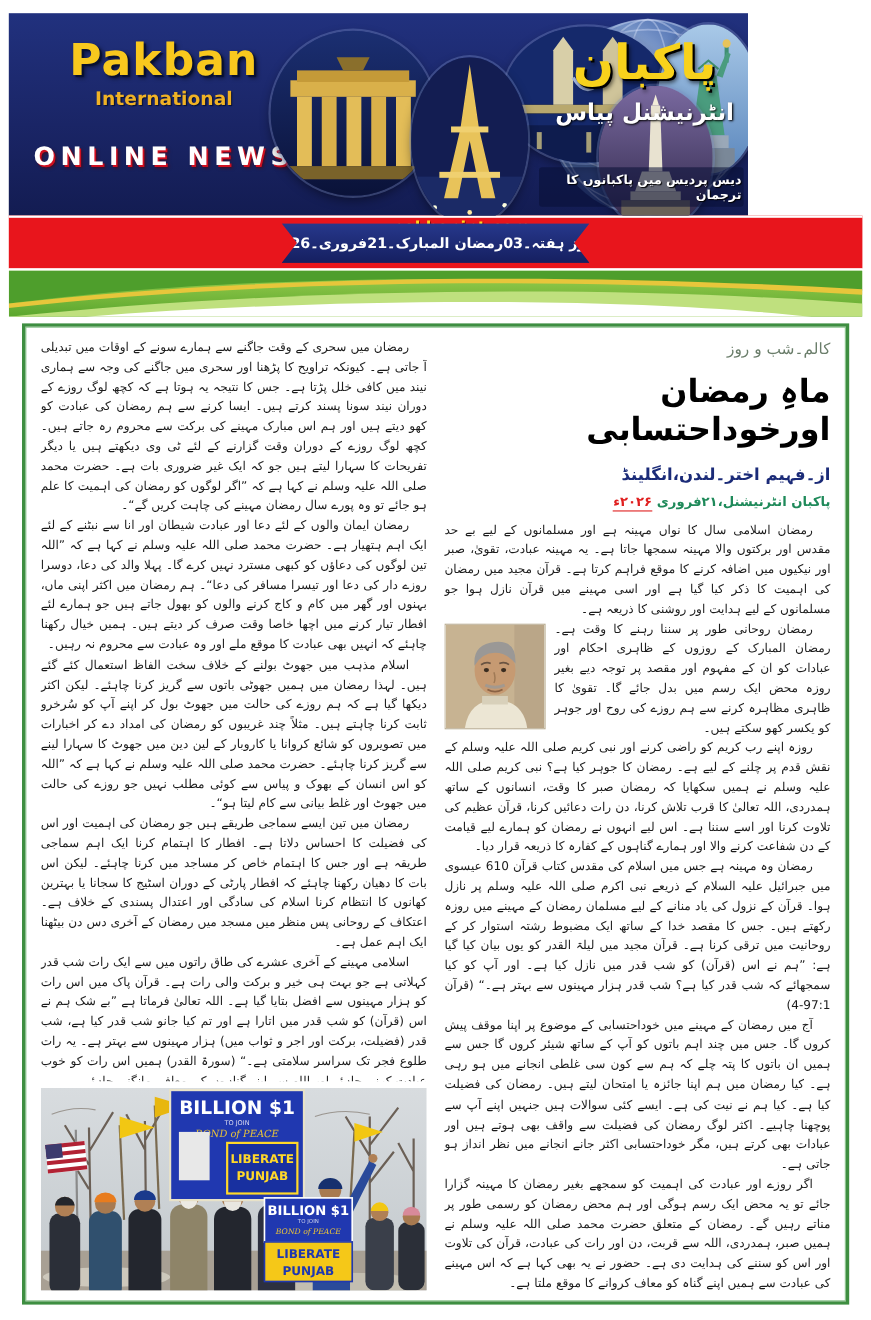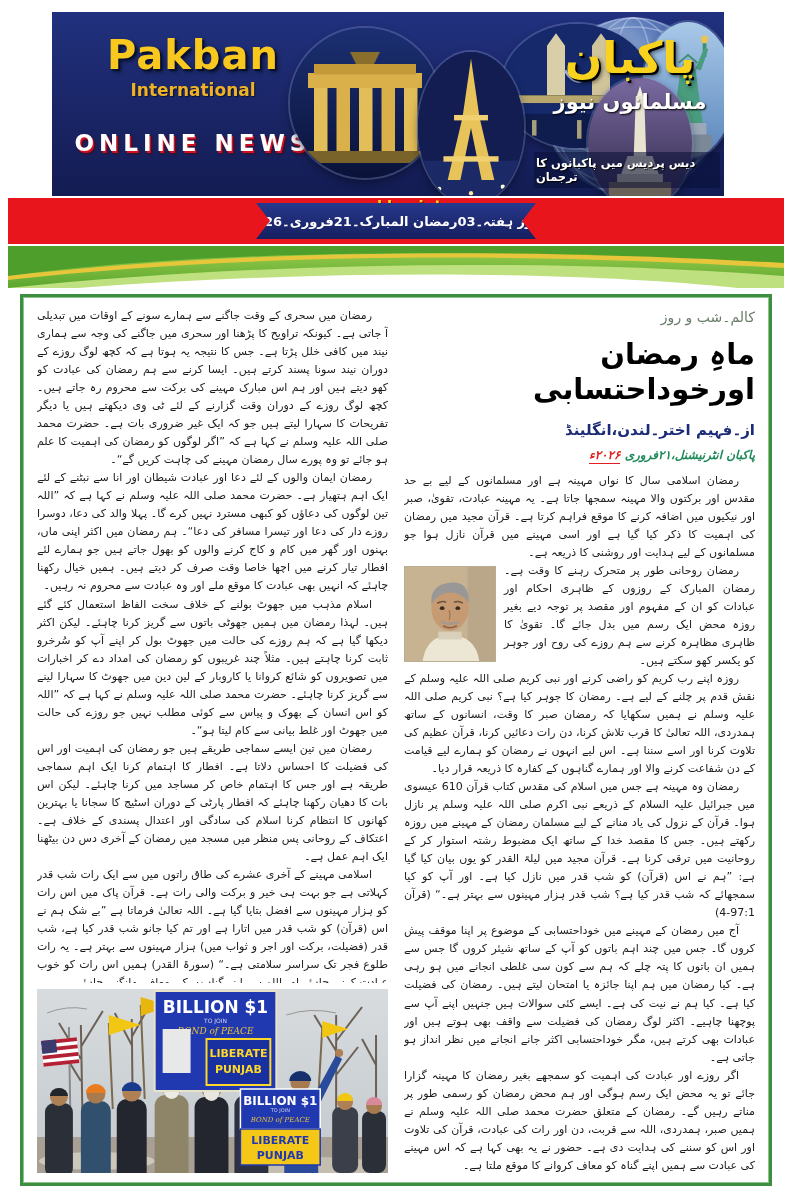--- a/index.html
+++ b/index.html
@@ -1,21 +1,21 @@
 <!DOCTYPE html>
 <html lang="ur"><head>
 <meta charset="utf-8">
 <style>
   html,body{margin:0;padding:0;background:#ffffff;}
   .page{position:relative;width:792px;height:1200px;background:#fff;overflow:hidden;
         font-family:"DejaVu Sans",sans-serif;}
 
   
   .masthead{position:absolute;left:8px;top:12px;width:672px;height:184px;
-    background:linear-gradient(180deg,#21317e 0%,#1a2566 55%,#131c52 100%);overflow:hidden;margin-left:44px;}
+    background:linear-gradient(180deg,#21317e 0%,#1a2566 55%,#131c52 100%);overflow:hidden;}
   .logo{position:absolute;left:18px;top:20px;width:246px;text-align:center;}
   .logo-title{font-size:40px;font-weight:800;color:#f8c81e;letter-spacing:1px;
     text-shadow:2px 2px 1px #081030,3px 3px 4px rgba(0,0,0,.5);}
   .logo-sub{margin-top:2px;font-size:17px;font-weight:700;color:#f0b225;
     text-shadow:1px 1px 1px #081030;}
   .logo-badge{margin-top:30px;font-size:23px;font-weight:800;color:#ffffff;letter-spacing:5px;
     text-shadow:1.5px 1.5px 0 #cf1020,2.5px 2.5px 3px rgba(90,0,0,.7);}
   .oval{position:absolute;border-radius:50%;overflow:hidden;
     box-shadow:0 0 0 2px rgba(130,150,210,.35),0 4px 10px rgba(0,0,0,.45);}
   .oval svg{display:block;width:100%;height:100%;}
@@ -24,21 +24,21 @@
   .ov-bridge{left:450px;top:12px;width:150px;height:124px;z-index:3;}
   .ov-minar{left:536px;top:66px;width:104px;height:130px;z-index:6;}
   .ov-liberty{left:590px;top:10px;width:92px;height:136px;z-index:4;}
   .globe{position:absolute;right:0px;top:4px;width:182px;height:178px;z-index:1;}
   .m-urdu{position:absolute;right:6px;top:22px;width:176px;text-align:center;z-index:7;direction:rtl;}
   .m-urdu-title{font-size:44px;font-weight:800;color:#f8d21c;
     text-shadow:2px 2px 0 #000,3px 3px 4px rgba(0,0,0,.6);line-height:1.1;}
   .m-urdu-sub{margin-top:8px;font-size:21px;font-weight:800;color:#ffffff;
     text-shadow:1px 1px 2px #000;}
   .m-tagline{position:absolute;right:4px;bottom:8px;width:182px;z-index:7;direction:rtl;
-    font-size:11.5px;font-weight:700;color:#ffffff;text-align:left;
+    font-size:11.5px;font-weight:700;color:#ffffff;text-align:right;
     background:rgba(8,14,52,.55);padding:4px 2px;border-radius:3px;text-shadow:1px 1px 1px #000;}
 
   
   .infobar{position:absolute;left:8px;top:196px;width:776px;height:46px;background:#e8151c;
     border-top:2px solid #fff;display:flex;align-items:center;justify-content:space-between;flex-direction:column;}
   .bar-link{font-size:15px;font-weight:800;color:#ffd91c;text-shadow:1px 1px 0 rgba(110,0,0,.8);
     padding:0 26px;text-decoration:none;}
   .ribbon{position:absolute;left:50%;top:5px;transform:translateX(-50%);width:280px;height:36px;
     background:linear-gradient(180deg,#27388c,#151f60);
     clip-path:polygon(0 0,100% 0,95% 50%,100% 100%,0 100%,5% 50%);
@@ -52,21 +52,21 @@
   
   .frame{position:absolute;left:20px;top:294px;width:752px;height:892px;box-sizing:border-box;
     background:#fff;border:3px solid #3e8e41;box-shadow:0 0 0 1px #8cc48e inset;}
   .columns{display:flex;direction:rtl;gap:16px;height:100%;box-sizing:border-box;padding:10px 14px;}
   .col{flex:1;min-width:0;position:relative;overflow:hidden;direction:rtl;}
   .col p{margin:0;text-align:justify;font-size:11px;line-height:1.64;color:#1c1c1c;text-indent:16px;}
   .art-head{text-align:right;margin-bottom:8px;}
   .kicker{font-size:14px;color:#6a7d6a;margin:2px 0 12px;}
   .title{font-size:29px;font-weight:800;color:#000000;margin:0 0 14px;line-height:1.2;}
   .byline{font-size:15px;font-weight:700;color:#1b2b78;margin:0 0 9px;}
-  .dateline{font-size:12px;margin:0 0 10px;color:#1f8a5a;font-weight:700;font-style:italic;}
+  .dateline{font-size:12px;margin:0 0 10px;color:#1f8a5a;font-weight:700;}
   .dateline .yr{color:#e02020;border-bottom:1.5px solid #e02020;padding-bottom:1px;}
   .author{float:left;width:92px;height:96px;margin:4px 8px 4px 0;border:1px solid #b9ad92;
     box-sizing:border-box;overflow:hidden;}
   .author svg{display:block;width:100%;height:100%;}
   .text-zone{height:676px;overflow:hidden;}
   .protest{height:188px;margin-top:6px;overflow:hidden;}
   .protest svg{display:block;width:100%;height:100%;}
 </style>
 </head>
 <body>
@@ -179,21 +179,21 @@
           <ellipse cx="50" cy="50" rx="49" ry="12"></ellipse>
             <ellipse cx="50" cy="50" rx="49" ry="28"></ellipse>
           <ellipse cx="50" cy="50" rx="49" ry="44"></ellipse>
         </g>
         <path d="M30,60 q8,-10 20,-6 q14,4 12,16 q-2,10 -14,10 q-16,-2 -18,-20 z" fill="rgba(18,38,88,.55)"></path>
         <path d="M60,20 q12,2 16,12 q-10,4 -18,-2 z" fill="rgba(18,38,88,.5)"></path>
       </svg>
     </div>
     <div class="m-urdu">
       <div class="m-urdu-title">پاکبان</div>
-      <div class="m-urdu-sub">مسلمانوں نیوز</div>
+      <div class="m-urdu-sub">انٹرنیشنل پیاس</div>
     </div>
     <div class="m-tagline">دیس پردیس میں پاکبانوں کا ترجمان</div>
   </div>
 
   <div class="infobar">
     <a class="bar-link" href="#">www.pakbanint.com</a>
     <div class="ribbon">
       <span class="ribbon-text">بروز ہفتہ۔03رمضان المبارک۔21فروری۔2026</span>
     </div>
   </div>
@@ -237,21 +237,21 @@
             <ellipse cx="46" cy="42" rx="19" ry="23" fill="#c69a72"></ellipse>
             <path d="M27,38 q-2,-20 19,-22 q20,-2 19,20 q-8,-10 -19,-10 q-12,0 -19,12 z" fill="#9a9896"></path>
             <ellipse cx="38" cy="42" rx="2.4" ry="2" fill="#3a2c20"></ellipse>
             <ellipse cx="54" cy="42" rx="2.4" ry="2" fill="#3a2c20"></ellipse>
             <path d="M33,37 q5,-3 9,-1 M50,36 q5,-2 9,1" stroke="#6a5442" stroke-width="1.6" fill="none"></path>
             <path d="M45,44 q2,6 0,10" stroke="#a07a56" stroke-width="1.4" fill="none"></path>
             <path d="M39,60 q7,4 14,0" stroke="#8a6244" stroke-width="1.6" fill="none"></path>
             <path d="M37,56 q9,4 18,0" stroke="#9a9896" stroke-width="2.6" fill="none" opacity=".8"></path>
           </svg>
         </div>
-        <p>رمضان روحانی طور پر متحرک رہنے کا وقت ہے۔ رمضان المبارک کے روزوں کے ظاہری احکام اور عبادات کو ان کے مفہوم اور مقصد پر توجہ دیے بغیر روزہ محض ایک رسم میں بدل جائے گا۔ تقویٰ کا ظاہری مظاہرہ کرنے سے ہم روزے کی روح اور جوہر کو یکسر کھو سکتے ہیں۔</p>
+        <p>رمضان روحانی طور پر سننا رہنے کا وقت ہے۔ رمضان المبارک کے روزوں کے ظاہری احکام اور عبادات کو ان کے مفہوم اور مقصد پر توجہ دیے بغیر روزہ محض ایک رسم میں بدل جائے گا۔ تقویٰ کا ظاہری مظاہرہ کرنے سے ہم روزے کی روح اور جوہر کو یکسر کھو سکتے ہیں۔</p>
         <p>روزہ اپنے رب کریم کو راضی کرنے اور نبی کریم صلی اللہ علیہ وسلم کے نقش قدم پر چلنے کے لیے ہے۔ رمضان کا جوہر کیا ہے؟ نبی کریم صلی اللہ علیہ وسلم نے ہمیں سکھایا کہ رمضان صبر کا وقت، انسانوں کے ساتھ ہمدردی، اللہ تعالیٰ کا قرب تلاش کرنا، دن رات دعائیں کرنا، قرآن عظیم کی تلاوت کرنا اور اسے سننا ہے۔ اس لیے انہوں نے رمضان کو ہمارے لیے قیامت کے دن شفاعت کرنے والا اور ہمارے گناہوں کے کفارہ کا ذریعہ قرار دیا۔</p>
         <p>رمضان وہ مہینہ ہے جس میں اسلام کی مقدس کتاب قرآن 610 عیسوی میں جبرائیل علیہ السلام کے ذریعے نبی اکرم صلی اللہ علیہ وسلم پر نازل ہوا۔ قرآن کے نزول کی یاد منانے کے لیے مسلمان رمضان کے مہینے میں روزہ رکھتے ہیں۔ جس کا مقصد خدا کے ساتھ ایک مضبوط رشتہ استوار کر کے روحانیت میں ترقی کرنا ہے۔ قرآن مجید میں لیلۃ القدر کو یوں بیان کیا گیا ہے: ”ہم نے اس (قرآن) کو شب قدر میں نازل کیا ہے۔ اور آپ کو کیا سمجھائے کہ شب قدر کیا ہے؟ شب قدر ہزار مہینوں سے بہتر ہے۔“ (قرآن 97:1-4)</p>
         <p>آج میں رمضان کے مہینے میں خوداحتسابی کے موضوع پر اپنا موقف پیش کروں گا۔ جس میں چند اہم باتوں کو آپ کے ساتھ شیئر کروں گا جس سے ہمیں ان باتوں کا پتہ چلے کہ ہم سے کون سی غلطی انجانے میں ہو رہی ہے۔ کیا رمضان میں ہم اپنا جائزہ یا امتحان لیتے ہیں۔ رمضان کی فضیلت کیا ہے۔ کیا ہم نے نیت کی ہے۔ ایسے کئی سوالات ہیں جنہیں اپنے آپ سے پوچھنا چاہیے۔ اکثر لوگ رمضان کی فضیلت سے واقف بھی ہوتے ہیں اور عبادات بھی کرتے ہیں، مگر خوداحتسابی اکثر جانے انجانے میں نظر انداز ہو جاتی ہے۔</p>
         <p>اگر روزے اور عبادت کی اہمیت کو سمجھے بغیر رمضان کا مہینہ گزارا جائے تو یہ محض ایک رسم ہوگی اور ہم محض رمضان کو رسمی طور پر مناتے رہیں گے۔ رمضان کے متعلق حضرت محمد صلی اللہ علیہ وسلم نے ہمیں صبر، ہمدردی، اللہ سے قربت، دن اور رات کی عبادت، قرآن کی تلاوت اور اس کو سننے کی ہدایت دی ہے۔ حضور نے یہ بھی کہا ہے کہ اس مہینے کی عبادت سے ہمیں اپنے گناہ کو معاف کروانے کا موقع ملتا ہے۔</p>
 
       </div>
 
       <div class="col">
         <div class="text-zone">
           <p>رمضان میں سحری کے وقت جاگنے سے ہمارے سونے کے اوقات میں تبدیلی آ جاتی ہے۔ کیونکہ تراویح کا پڑھنا اور سحری میں جاگنے کی وجہ سے ہماری نیند میں کافی خلل پڑتا ہے۔ جس کا نتیجہ یہ ہوتا ہے کہ کچھ لوگ روزے کے دوران نیند سونا پسند کرتے ہیں۔ ایسا کرنے سے ہم رمضان کی عبادت کو کھو دیتے ہیں اور ہم اس مبارک مہینے کی برکت سے محروم رہ جاتے ہیں۔ کچھ لوگ روزے کے دوران وقت گزارنے کے لئے ٹی وی دیکھتے ہیں یا دیگر تفریحات کا سہارا لیتے ہیں جو کہ ایک غیر ضروری بات ہے۔ حضرت محمد صلی اللہ علیہ وسلم نے کہا ہے کہ ”اگر لوگوں کو رمضان کی اہمیت کا علم ہو جائے تو وہ پورے سال رمضان مہینے کی چاہت کریں گے“۔</p>

